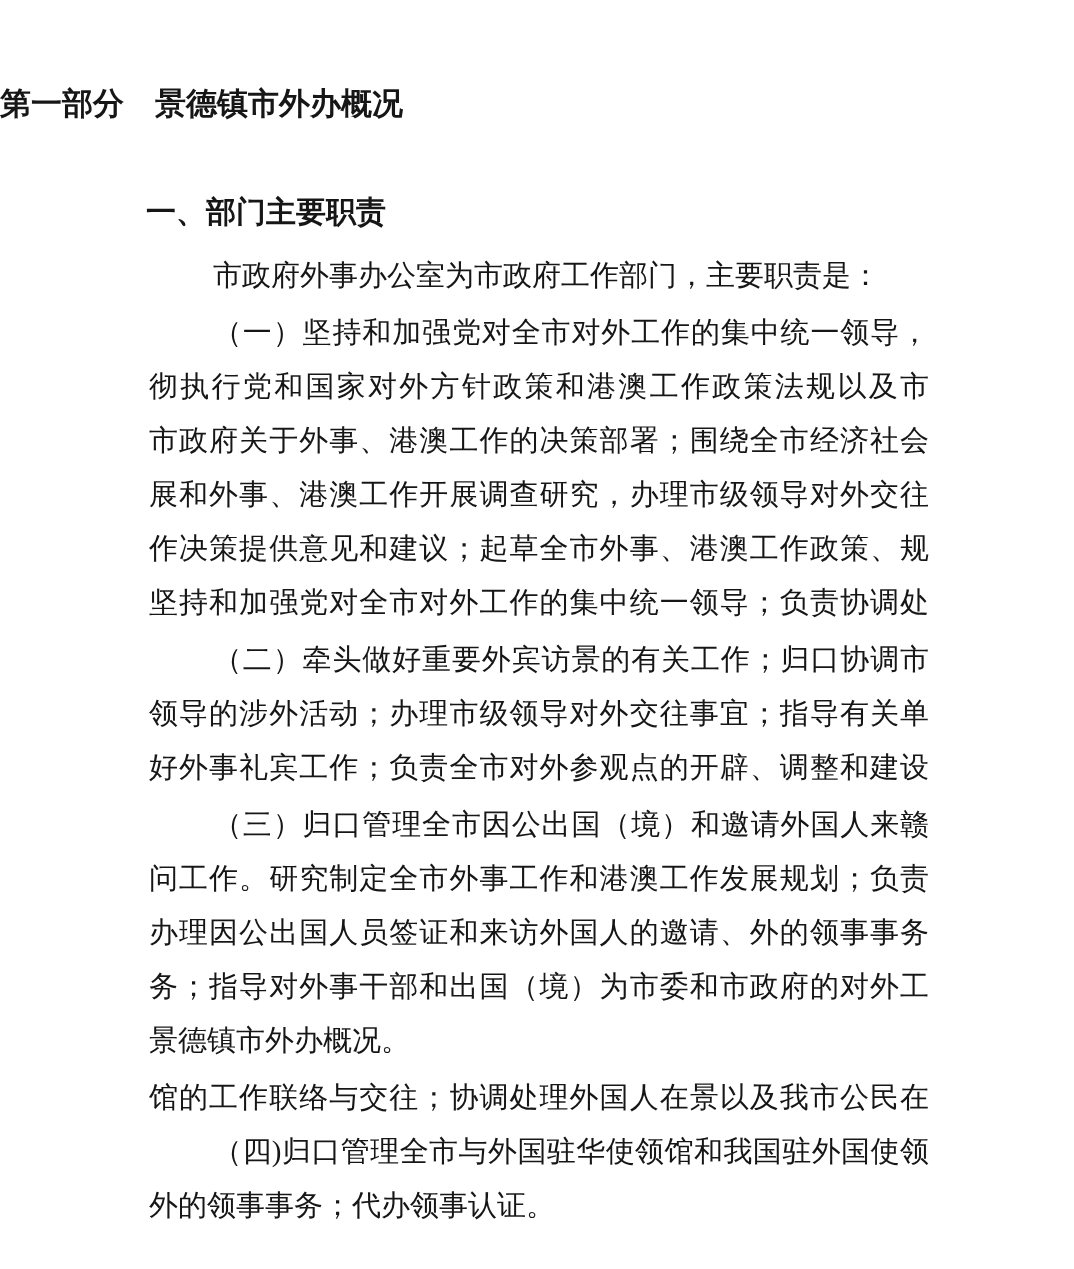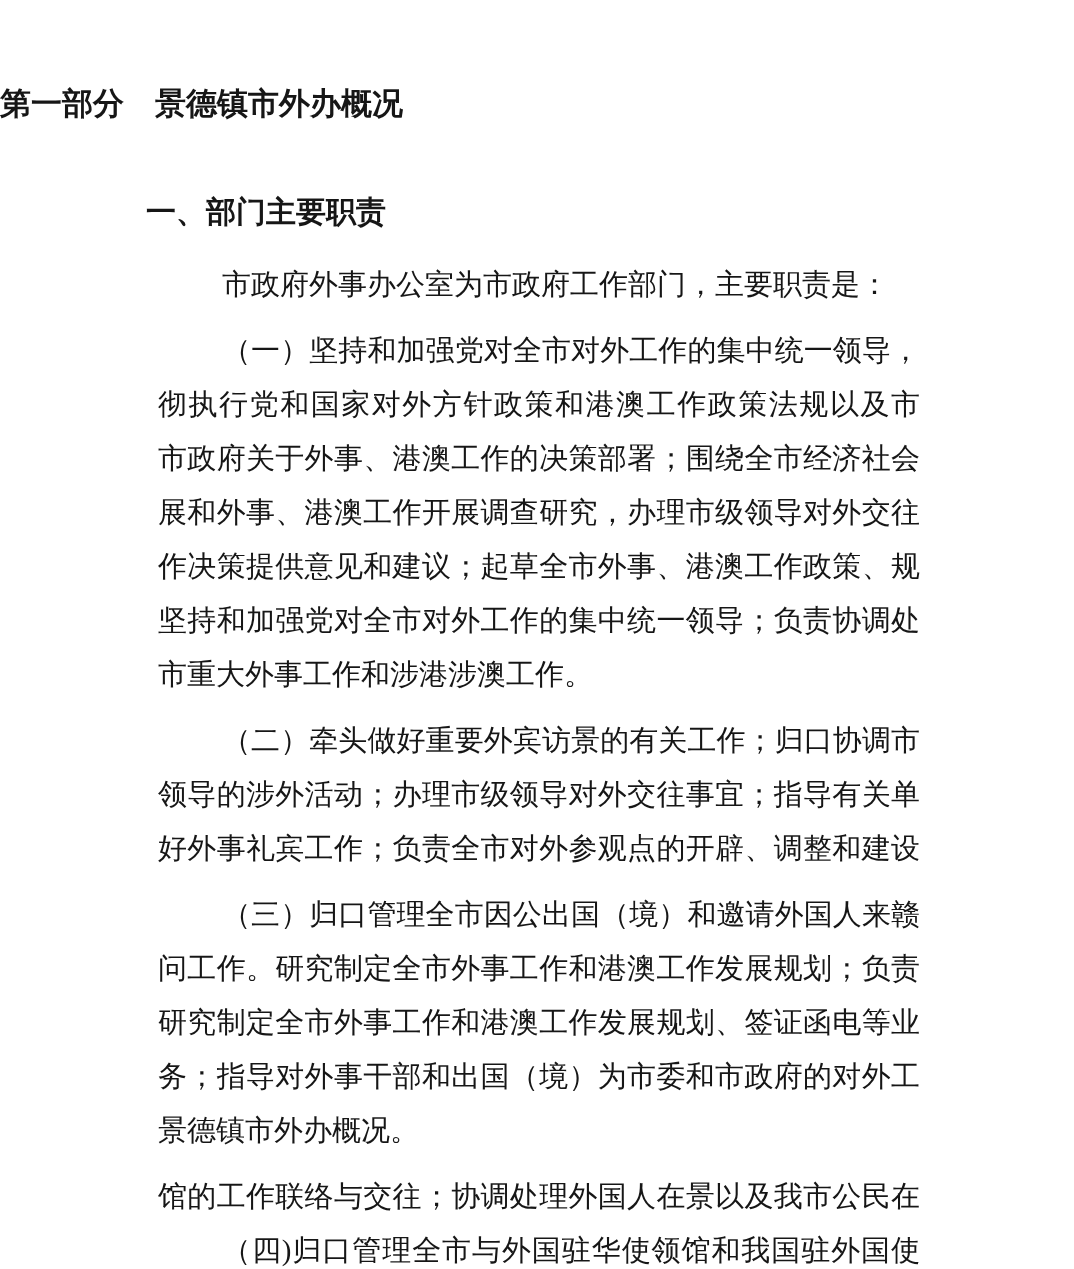--- a/index.html
+++ b/index.html
@@ -42,21 +42,21 @@
     position: absolute;
     top: 245px;
     left: 146px;
     width: 786px;
     font-family: "Liberation Serif", "DejaVu Serif", serif;
     font-size: 29px;
     line-height: 54px;
     color: #161616;
   }
   .paragraph {
-    margin: 12px;
+    margin: 3px;
   }
   .line {
     height: 54px;
     overflow: hidden;
     text-align: justify;
     text-align-last: justify;
   }
   .line.first {
     padding-left: 64px;
   }
@@ -76,31 +76,30 @@
       <div class="paragraph">
         <div class="line first para-end">市政府外事办公室为市政府工作部门，主要职责是：</div>
       </div>
       <div class="paragraph">
         <div class="line first">（一）坚持和加强党对全市对外工作的集中统一领导，贯</div>
         <div class="line">彻执行党和国家对外方针政策和港澳工作政策法规以及市委、</div>
         <div class="line">市政府关于外事、港澳工作的决策部署；围绕全市经济社会发</div>
         <div class="line">展和外事、港澳工作开展调查研究，办理市级领导对外交往事宜</div>
         <div class="line">作决策提供意见和建议；起草全市外事、港澳工作政策、规定，</div>
         <div class="line">坚持和加强党对全市对外工作的集中统一领导；负责协调处理全</div>
-        <div class="line para-end">市重大外事工作和涉港涉澳工作。</div>
       </div>
       <div class="paragraph">
         <div class="line first">（二）牵头做好重要外宾访景的有关工作；归口协调市级</div>
         <div class="line">领导的涉外活动；办理市级领导对外交往事宜；指导有关单位做</div>
         <div class="line para-end">好外事礼宾工作；负责全市对外参观点的开辟、调整和建设工作。</div>
       </div>
       <div class="paragraph">
         <div class="line first">（三）归口管理全市因公出国（境）和邀请外国人来赣访</div>
         <div class="line">问工作。研究制定全市外事工作和港澳工作发展规划；负责</div>
-        <div class="line">研究制定全市外事工作和港澳工作发展规划、签证函电等业</div>
+        <div class="line">办理因公出国人员签证和来访外国人的邀请、外的领事事务</div>
         <div class="line">务；指导对外事干部和出国（境）为市委和市政府的对外工</div>
         <div class="line para-end">景德镇市外办概况。</div>
       </div>
       <div class="paragraph">
         <div class="line">馆的工作联络与交往；协调处理外国人在景以及我市公民在海</div>
         <div class="line first">（四)归口管理全市与外国驻华使领馆和我国驻外国使领</div>
         <div class="line para-end">外的领事事务；代办领事认证。</div>
       </div>
     </div>
 </div>

